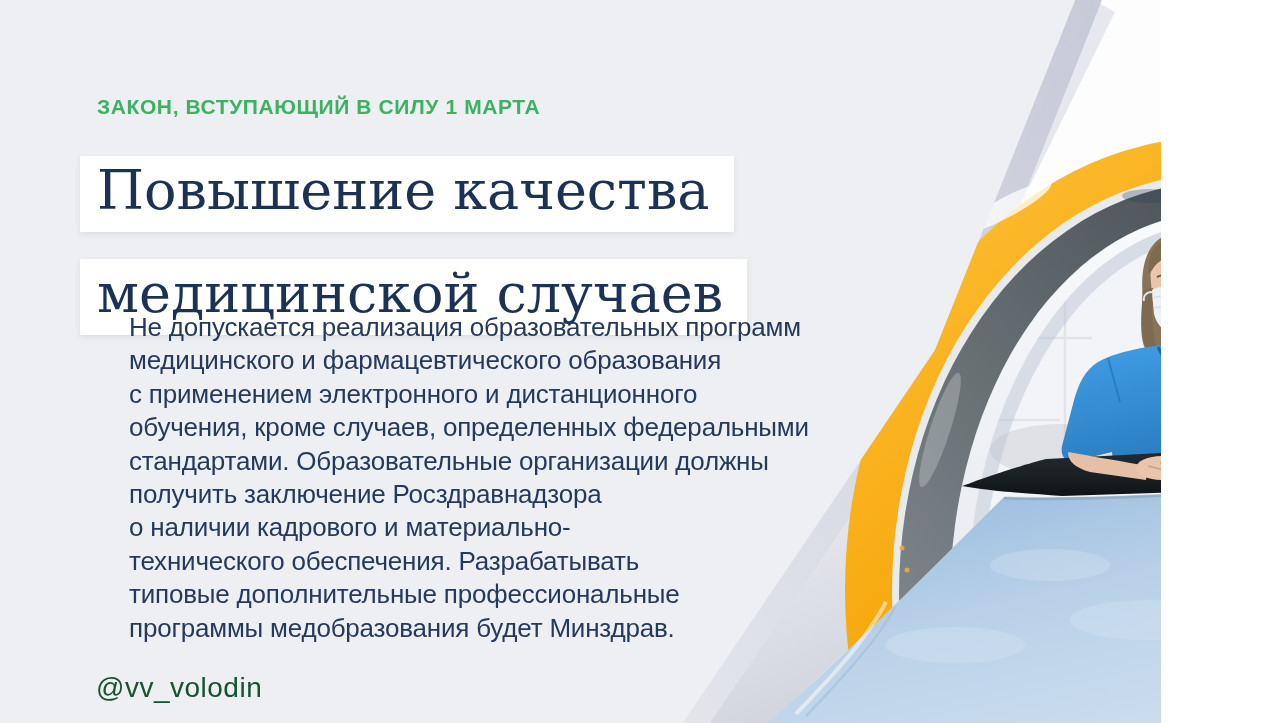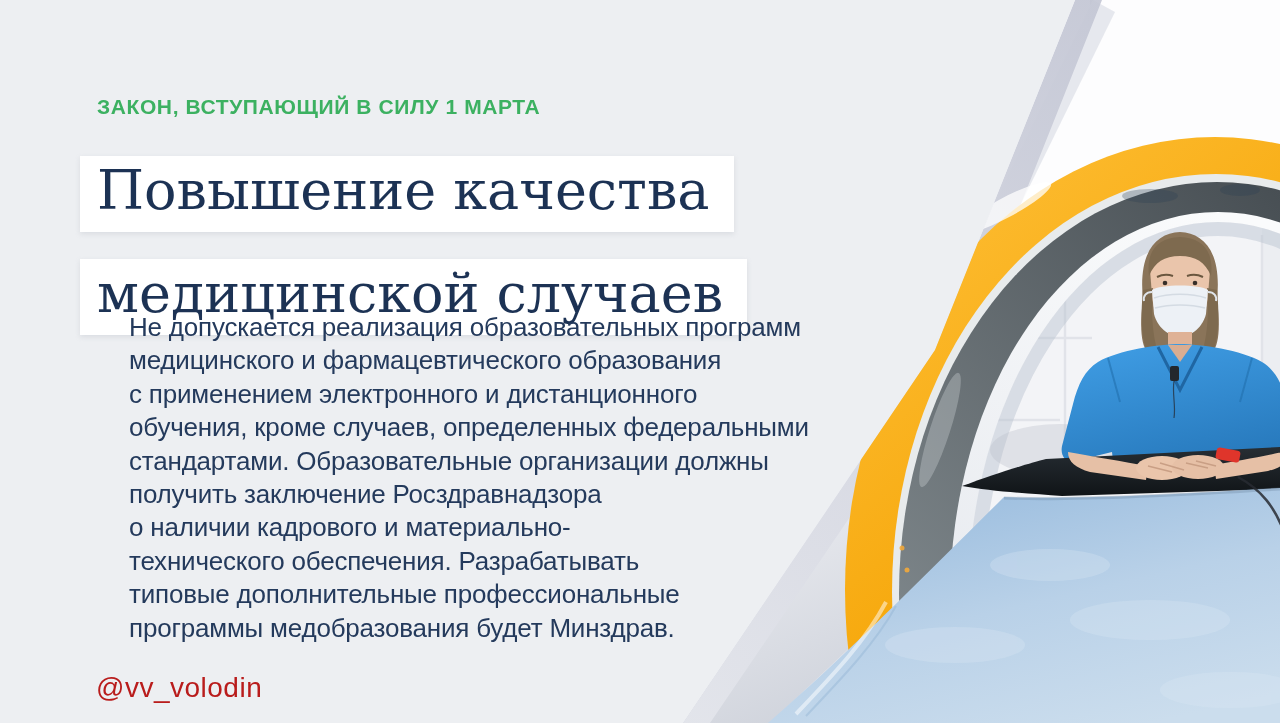--- a/index.html
+++ b/index.html
@@ -1,18 +1,18 @@
 <!DOCTYPE html>
 <html><head>
 <meta charset="utf-8">
 <style>
   html,body{margin:0;padding:0;}
   .card{
     position:relative;
-    width:1280px;height:723px;
+    width:1161px;height:723px;
     background:#edeff2;
     overflow:hidden;
     font-family:"Liberation Sans", sans-serif;
   }
   .photo{position:absolute;left:0;top:0;width:1280px;height:723px;display:block;}
   .kicker{
     position:absolute;left:97px;top:95px;
     font-size:21px;font-weight:bold;letter-spacing:.6px;
     color:#3cb161;
   }
@@ -32,21 +32,21 @@
   .body-text{
     position:absolute;left:97px;top:311px;width:790px;
     font-size:26px;line-height:33.4px;
     color:#243a5c;
     white-space:pre-line;
     letter-spacing:-0.2px;
     margin-left:32px;
   }
   .watermark{
     position:absolute;left:96px;top:672px;
-    font-size:28px;color:#b91c1c;letter-spacing:.5px;
+    font-size:28px;color:#14532d;letter-spacing:.5px;
   }
 </style>
 </head>
 <body>
 
 <div class="card">
 
   <svg class="photo" viewBox="0 0 1280 723" aria-hidden="true">
     <defs>
       <clipPath id="photoClip">

